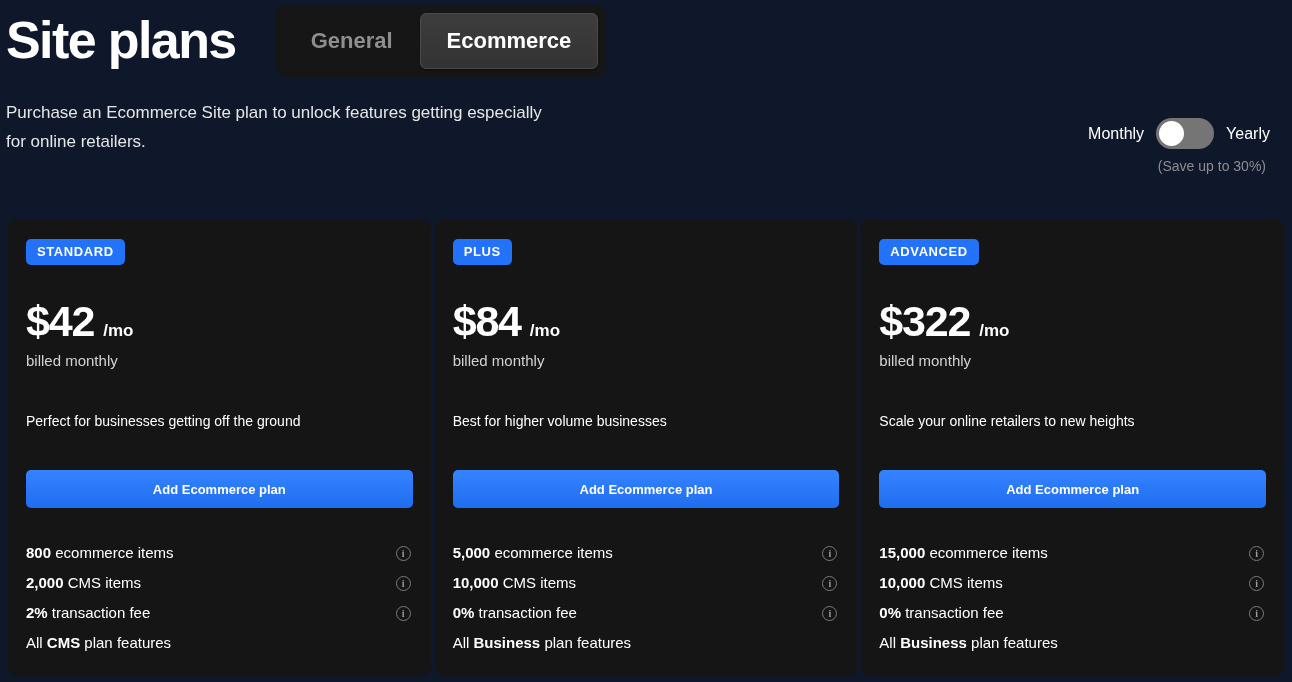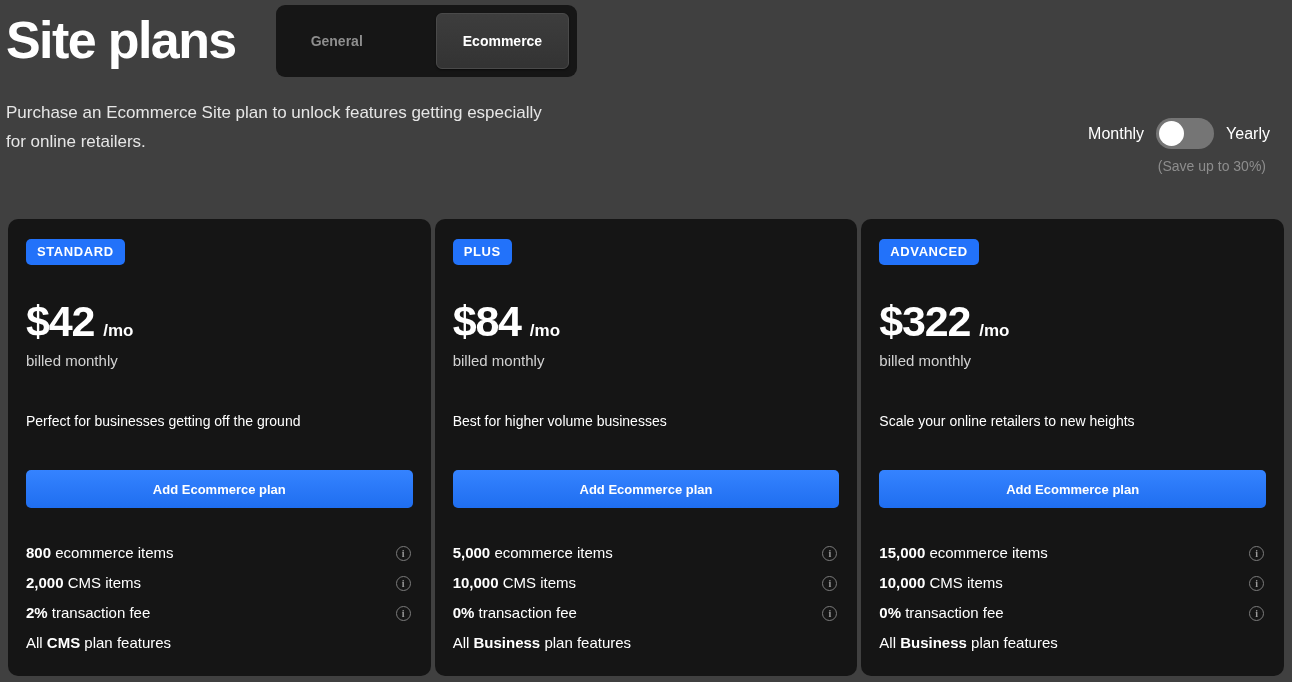--- a/index.html
+++ b/index.html
@@ -10,21 +10,21 @@
     overflow: hidden;
     background: #000000;
     font-family: "Liberation Sans", sans-serif;
     -webkit-font-smoothing: antialiased;
   }
 
   .page {
     position: relative;
     width: 1292px;
     height: 682px;
-    background: #404040;
+    background: #0f172a;
   }
 
   
   .header-row {
     position: absolute;
     left: 0;
     top: 0;
     width: 1292px;
     height: 80px;
     display: flex;
@@ -52,35 +52,34 @@
     height: 72px;
   }
 
   .tab {
     height: 56px;
     padding: 0 26px;
     display: flex;
     align-items: center;
     justify-content: center;
     border-radius: 6px;
-    font-size: 14px;
+    font-size: 22px;
     font-weight: 700;
     color: #8e8e8e;
     background: transparent;
     border: 1px solid transparent;
     cursor: pointer;
     white-space: nowrap;
   }
 
   .tab.active {
     color: #ffffff;
     background: linear-gradient(180deg, #3d3d3d 0%, #333333 100%);
     border: 1px solid #4a4a4a;
     box-shadow: 0 1px 2px rgba(0,0,0,0.5);
-    margin-left: 46px;
   }
 
   
   .subhead {
     position: absolute;
     left: 6px;
     top: 98px;
     width: 545px;
     font-size: 17px;
     line-height: 29px;

